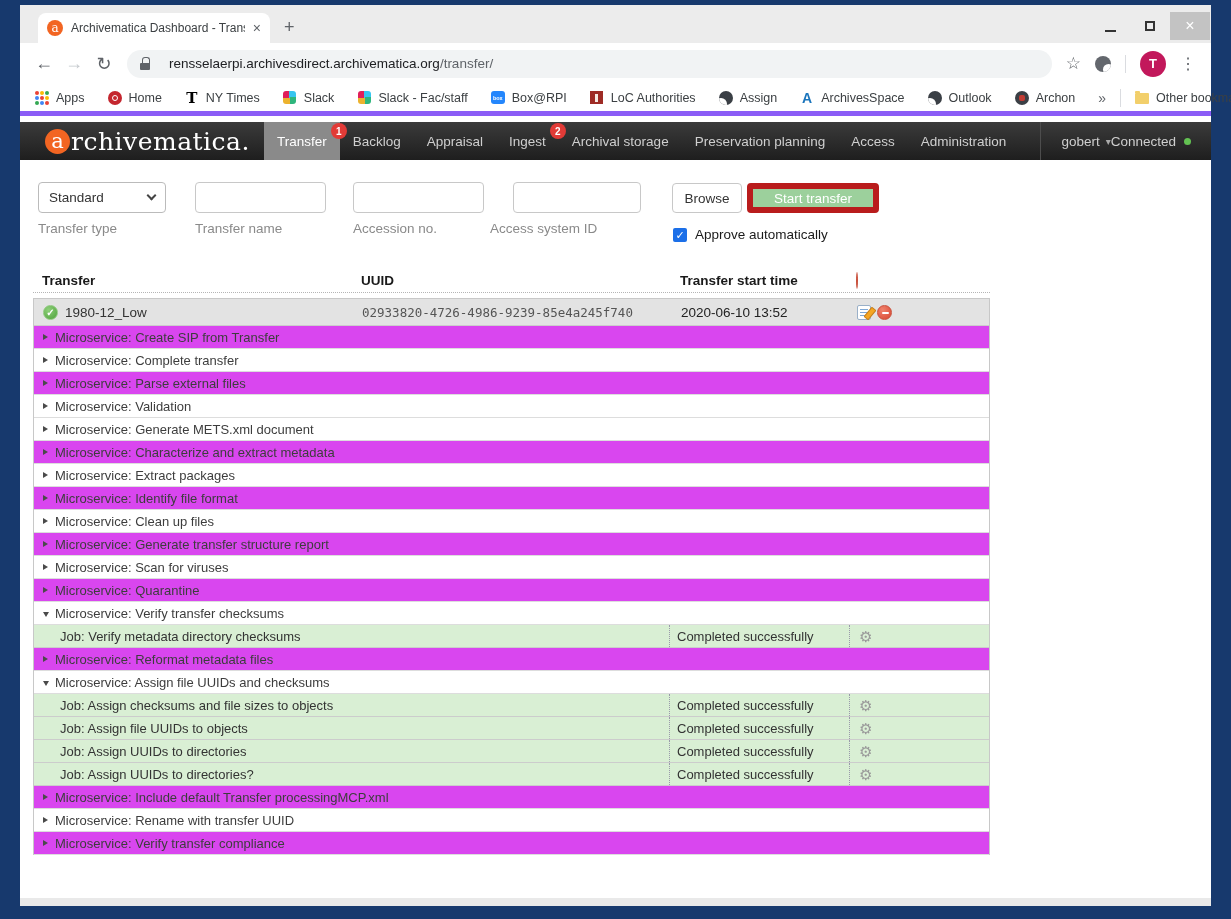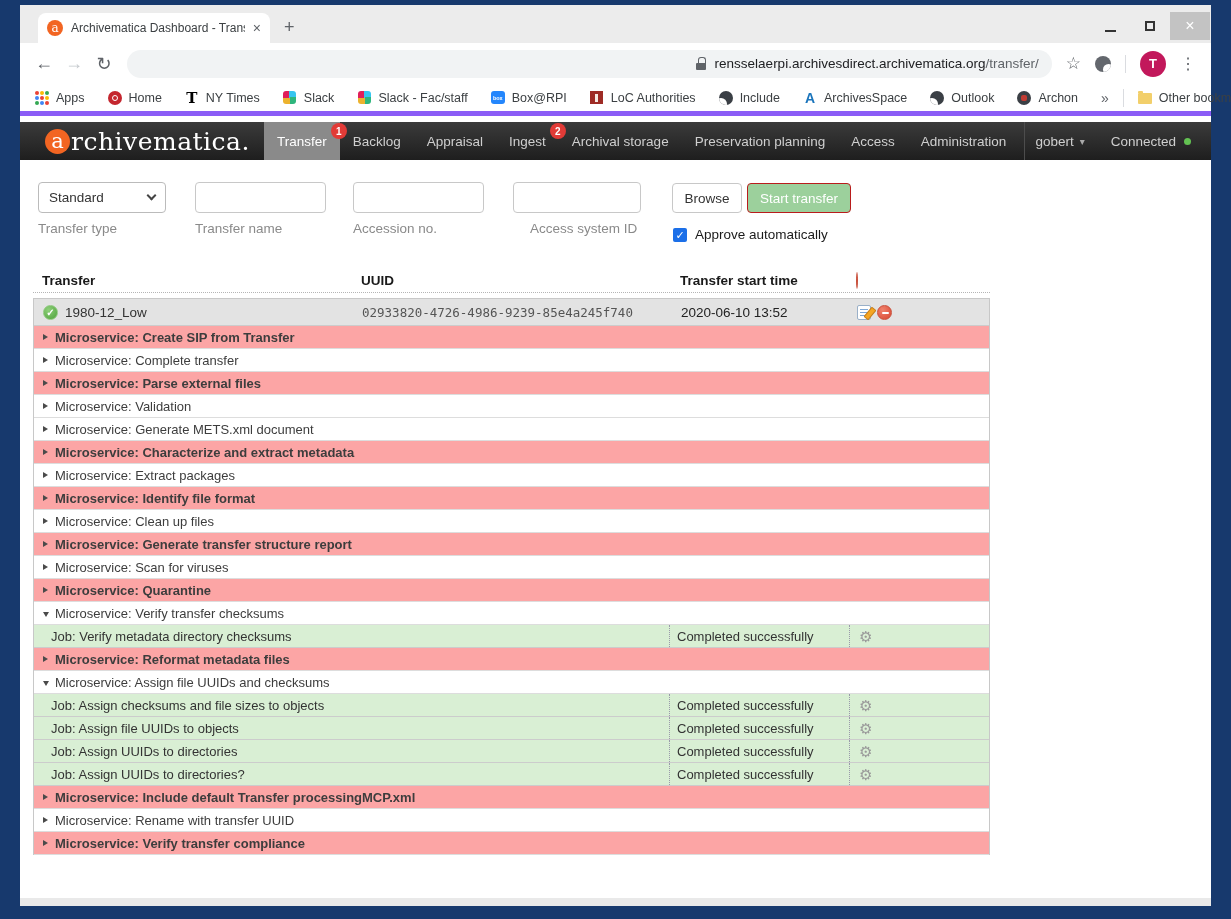--- a/index.html
+++ b/index.html
@@ -21,21 +21,21 @@
   .win-btn { width:40px; height:28px; display:flex; align-items:center; justify-content:center; }
   .glyph-min { width:11px; height:2px; background:#333; margin-top:9px; }
   .glyph-max { width:10px; height:10px; border:2px solid #333; }
   .win-close { background:#c3c3c3; color:#fff; font-size:16px; }
 
   
   .toolbar { height:41px; background:#fff; display:flex; align-items:center; padding:0 9px; }
   .nav-btn { width:30px; text-align:center; font-size:18px; color:#5f6368; }
   .nav-btn.disabled { color:#c5c9cd; }
   .omnibox { flex:1; height:28px; background:#f1f3f4; border-radius:14px; display:flex; align-items:center;
-             padding:0 13px; gap:9px; margin:0 8px;justify-content:flex-end; }
+             padding:0 13px; gap:19px; margin:0 8px; }
   .lock { width:10px; height:13px; position:relative; min-width:10px; }
   .lock:before { content:''; position:absolute; top:0; left:2px; width:6px; height:6px;
                  border:1.5px solid #5f6368; border-bottom:none; border-radius:3px 3px 0 0; }
   .lock:after { content:''; position:absolute; bottom:0; left:0; width:10px; height:7px; background:#5f6368; border-radius:1px; }
   .url { font-size:13.5px; color:#202124; white-space:nowrap; }
   .url .path { color:#5f6368; }
   .right-icons { display:flex; align-items:center; gap:14px; padding:0 6px; }
   .star { font-size:17px; color:#5f6368; }
   .ext-circle { width:16px; height:16px; border-radius:50%; background:#63676d; position:relative; overflow:hidden; }
   .ext-circle:after { content:''; position:absolute; right:-3px; bottom:-3px; width:11px; height:11px; border-radius:50%; background:#fff; }
@@ -83,38 +83,38 @@
   .logo { display:flex; align-items:center; padding-left:25px; margin-right:14px; }
   .logo-a { width:25px; height:25px; border-radius:50%; background:var(--accent-orange,#f26522); color:#fff;
             font-family:"DejaVu Serif",serif; font-size:21px; line-height:24px; text-align:center; display:inline-block; }
   .logo-text { font-family:"DejaVu Serif",serif; font-size:25px; color:#fff; letter-spacing:0.5px; margin-left:1px; }
   .nav-items { display:flex; align-items:stretch; }
   .nav-item { position:relative; display:flex; align-items:center; padding:0 13px; font-size:13.5px; color:#cfcfcf; }
   .nav-item.active { background:#8a8a8a; color:#fff; }
   .nav-badge { position:absolute; top:1px; right:-7px; width:16px; height:16px; border-radius:50%;
                background:var(--badge-red,#e23b37); color:#fff; font-size:10px; font-weight:bold;
                display:flex; align-items:center; justify-content:center; z-index:2; }
-  .nav-right { margin-left:auto; display:flex; gap:26px; padding:0 20px 0 10px;
+  .nav-right { margin-left:auto; display:flex; padding:0 20px 0 20px;
                border-left:1px solid #4d4d4d; font-size:13.5px; color:#cfcfcf; }
   .nav-user { display:flex; align-items:center; gap:6px; }
   .caret { font-size:10px; color:#aaa; }
   .conn { display:flex; align-items:center; gap:8px; }
   .conn-dot { width:7px; height:7px; border-radius:50%; background:var(--connected-green,#63c252); }
 
   
   .f-select { position:absolute; top:66px; left:18px; width:128px; height:31px; border:1px solid #bbb; border-radius:4px;
               background:#fff; display:flex; align-items:center; padding:0 10px; font-size:13.5px; color:#333; }
   .sel-chev { margin-left:auto; width:7px; height:7px; border-right:2px solid #444; border-bottom:2px solid #444;
               transform:rotate(45deg); margin-top:-4px; }
   .f-input { position:absolute; top:66px; height:31px; border:1px solid #c8c8c8; border-radius:4px; background:#fff; }
   .f-label { position:absolute; top:105px; font-size:13.5px; color:#8a8a8a; }
   .btn { position:absolute; top:67px; height:30px; border-radius:4px; font-size:13.5px;
          display:flex; align-items:center; justify-content:center; }
   .btn-browse { left:652px; width:70px; background:#fff; border:1px solid #c8c8c8; color:#333; }
-  .btn-start { left:727px; width:104px; background:var(--button-green,#9cd09c); border:1px solid #b91c1c; color:#fff; }
+  .btn-start { left:727px; width:132px; background:var(--button-green,#9cd09c); border:6px solid #b91c1c; color:#fff; }
   .checkrow { position:absolute; top:111px; left:653px; display:flex; align-items:center; gap:8px; }
   .checkbox { width:14px; height:14px; border-radius:2px; background:var(--checkbox-blue,#1b6fe8); color:#fff;
               font-size:11px; line-height:14px; text-align:center; }
   .checklabel { font-size:13.5px; color:#1a1a1a; }
 
   
   .thead { position:absolute; top:152px; left:13px; width:957px; height:25px; display:grid;
            grid-template-columns:328px 319px 168px 1fr; align-items:center;
            border-bottom:1px dotted #b5b5b5; font-size:13.5px; font-weight:bold; color:#1a1a1a; }
   .thead .c1 { padding-left:9px; }
@@ -131,28 +131,28 @@
   .rm-icon { width:15px; height:15px; min-width:15px; border-radius:50%; border:1px solid #c9503c;
              background:radial-gradient(circle at 35% 30%, #f0826d, #d84631); position:relative; }
   .rm-icon:after { content:''; position:absolute; left:4px; top:6.5px; width:7px; height:2px; background:#fff; border-radius:1px; }
   .edit-icon { position:relative; width:14px; height:15px; background:#fff; border:1px solid #9ab0c8; border-radius:2px; }
   .edit-icon:before { content:''; position:absolute; left:2px; top:3px; width:8px; height:1px; background:#7fa8d6;
                       box-shadow:0 3px 0 #7fa8d6, 0 6px 0 #7fa8d6; }
   .edit-icon:after { content:''; position:absolute; right:-3px; bottom:-1px; width:4px; height:11px;
                      background:#f5a623; border:1px solid #c77f1b; transform:rotate(40deg); border-radius:1px; }
   .ms-row { display:flex; align-items:center; height:23px; border-bottom:1px solid #ddd;
             padding-left:9px; font-size:13px; color:#3d3d3d; background:#fff; }
-  .ms-row.alt { background:#fca5a5;font-weight:bold; }
+  .ms-row.alt { background:#d946ef; }
   .tri-right { width:0; height:0; border-top:3.5px solid transparent; border-bottom:3.5px solid transparent;
                border-left:5px solid #4a4a4a; display:inline-block; margin-right:7px; }
   .tri-down { width:0; height:0; border-left:3.5px solid transparent; border-right:3.5px solid transparent;
               border-top:5px solid #4a4a4a; display:inline-block; margin-right:6px; margin-top:2px; }
   .job-row { display:grid; grid-template-columns:635px 180px 1fr; align-items:center; height:23px;
              background:var(--job-row-green,#d9efd4); border-bottom:1px solid #ccc; font-size:13px; color:#333; }
-  .job-label { padding-left:17px; }
+  .job-label { padding-left:26px; }
   .job-status { border-left:1px dotted #99a; padding-left:7px; height:100%; display:flex; align-items:center; }
   .job-gear { border-left:1px dotted #99a; padding-left:9px; height:100%; display:flex; align-items:center; }
   .gear { font-size:15px; color:#9a9a9a; line-height:15px; }
 
   .hscroll { height:8px; background:#e9e9e9; }
 </style>
 </head>
 <body>
 
 <div class="window">
@@ -245,21 +245,21 @@
         <div class="bm">
           <span class="bm-icon">
             <span class="ic-loc"></span>
           </span>
           <span>LoC Authorities</span>
         </div>
         <div class="bm">
           <span class="bm-icon">
             <span class="ic-globe"></span>
           </span>
-          <span>Include</span>
+          <span>Assign</span>
         </div>
         <div class="bm">
           <span class="bm-icon">
             <span class="ic-aspace">A</span>
           </span>
           <span>ArchivesSpace</span>
         </div>
         <div class="bm">
           <span class="bm-icon">
             <span class="ic-globe"></span>
@@ -333,21 +333,21 @@
     <div class="f-select">
       <span>Standard</span>
       <span class="sel-chev"></span>
     </div>
     <input class="f-input" style="left: 175px; width: 131px;" value="">
     <input class="f-input" style="left: 333px; width: 131px;" value="">
     <input class="f-input" style="left: 493px; width: 128px;" value="">
     <span class="f-label" style="left:18px;text-align:right;">Transfer type</span>
     <span class="f-label" style="left:175px;">Transfer name</span>
     <span class="f-label" style="left:333px;">Accession no.</span>
-    <span class="f-label" style="left:510px;">Access system ID</span>
+    <span class="f-label" style="left:470px;">Access system ID</span>
     <div class="btn btn-browse">Browse</div>
     <div class="btn btn-start">Start transfer</div>
     <div class="checkrow">
       <span class="checkbox">✓</span>
       <span class="checklabel">Approve automatically</span>
     </div>
 
     <div class="thead">
       <span class="c1">Transfer</span>
       <span>UUID</span>

